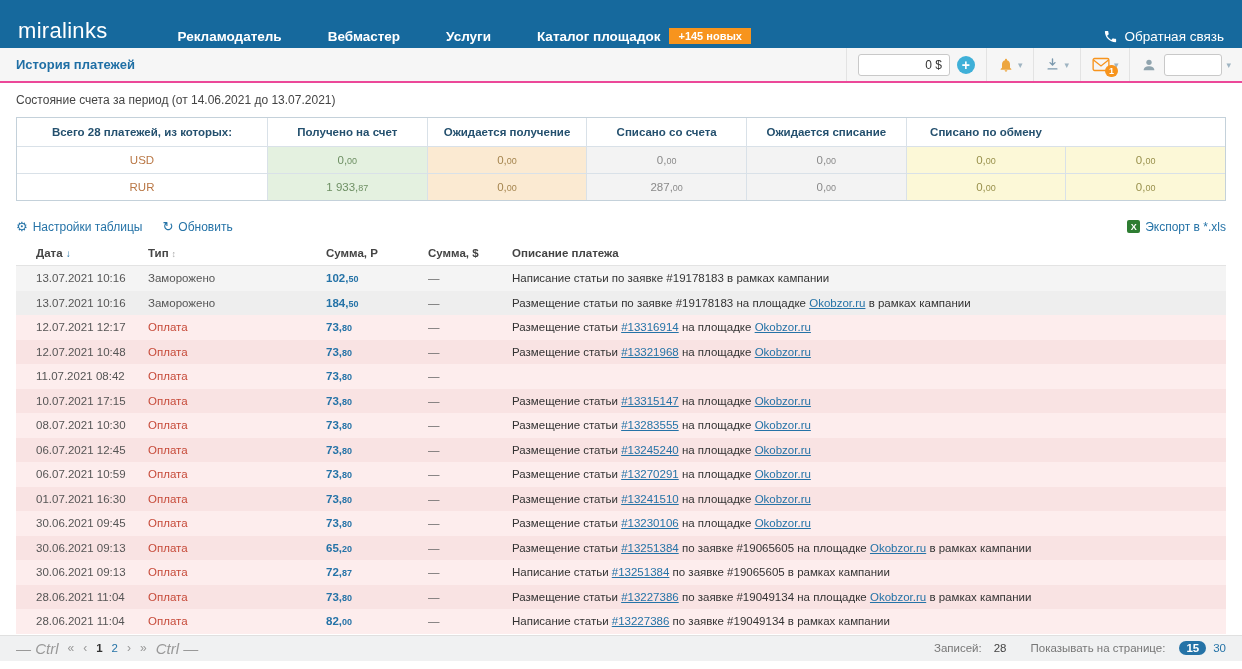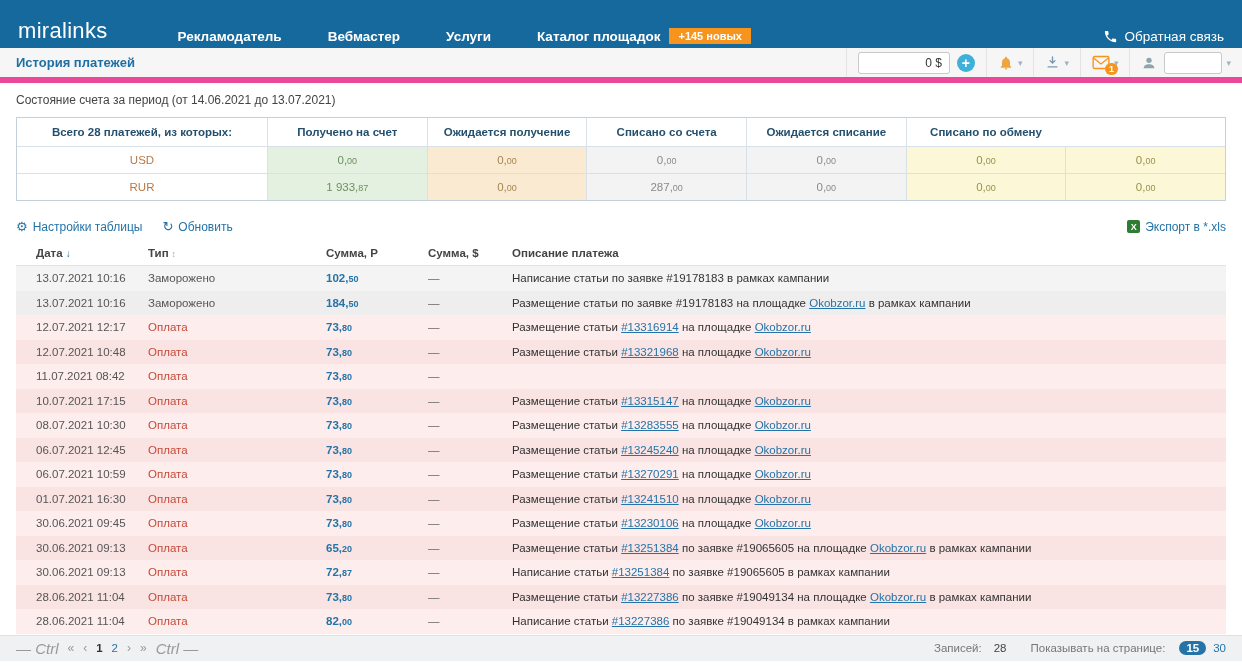--- a/index.html
+++ b/index.html
@@ -10,21 +10,21 @@
   
   .navbar{height:48px;background:#16699d;display:flex;align-items:flex-end;padding:4px 18px;color:#fff}
   .logo{font-size:22px;font-weight:400;letter-spacing:.3px;margin-right:70px;cursor:pointer}
   .nav-items{display:flex;align-items:center;gap:46px}
   .nav-link{color:#fff;font-size:13.5px;font-weight:bold;cursor:pointer;display:flex;align-items:center}
   .badge-new{background:#f7941d;color:#fff;font-size:11px;font-weight:bold;padding:2px 9px;border-radius:0;margin-left:9px}
   .feedback{margin-left:auto;display:flex;align-items:center;gap:7px;font-size:13.5px;font-weight:normal;cursor:pointer}
   .phone-icon svg{display:block}
 
   
-  .subheader{height:35px;background:#f6f6f6;border-bottom:6px solid #ec4899;display:flex;align-items:center;padding-left:16px}
+  .subheader{height:35px;background:#f6f6f6;border-bottom:2px solid #ec4899;display:flex;align-items:center;padding-left:16px}
   .page-title{color:#1f6fa5;font-weight:bold;font-size:13px}
   .controls{margin-left:auto;display:flex;align-items:stretch;height:100%}
   .ctrl-group{display:flex;align-items:center;padding:0 11px;border-left:1px solid #e3e3e3;cursor:pointer}
   .balance-box{width:92px;height:22px;border:1px solid #c9c9c9;border-radius:3px;background:#fff;font-size:12px;color:#333;display:flex;align-items:center;justify-content:flex-end;padding:0 7px}
   .plus-circle{width:18px;height:18px;border-radius:50%;background:#3fb0d8;color:#fff;display:flex;align-items:center;justify-content:center;font-size:14px;font-weight:bold;margin-left:7px;line-height:1}
   .caret{color:#9fb4c2;font-size:9px;margin-left:4px}
   .icon-wrap{position:relative;display:flex;align-items:center}
   .mail-badge{position:absolute;right:-8px;bottom:-5px;background:#f7941d;color:#fff;border-radius:8px;font-size:9px;padding:1px 4px;font-weight:bold}
   .user-box{width:58px;height:22px;border:1px solid #c9c9c9;border-radius:3px;background:#fff;margin-left:7px}
 

